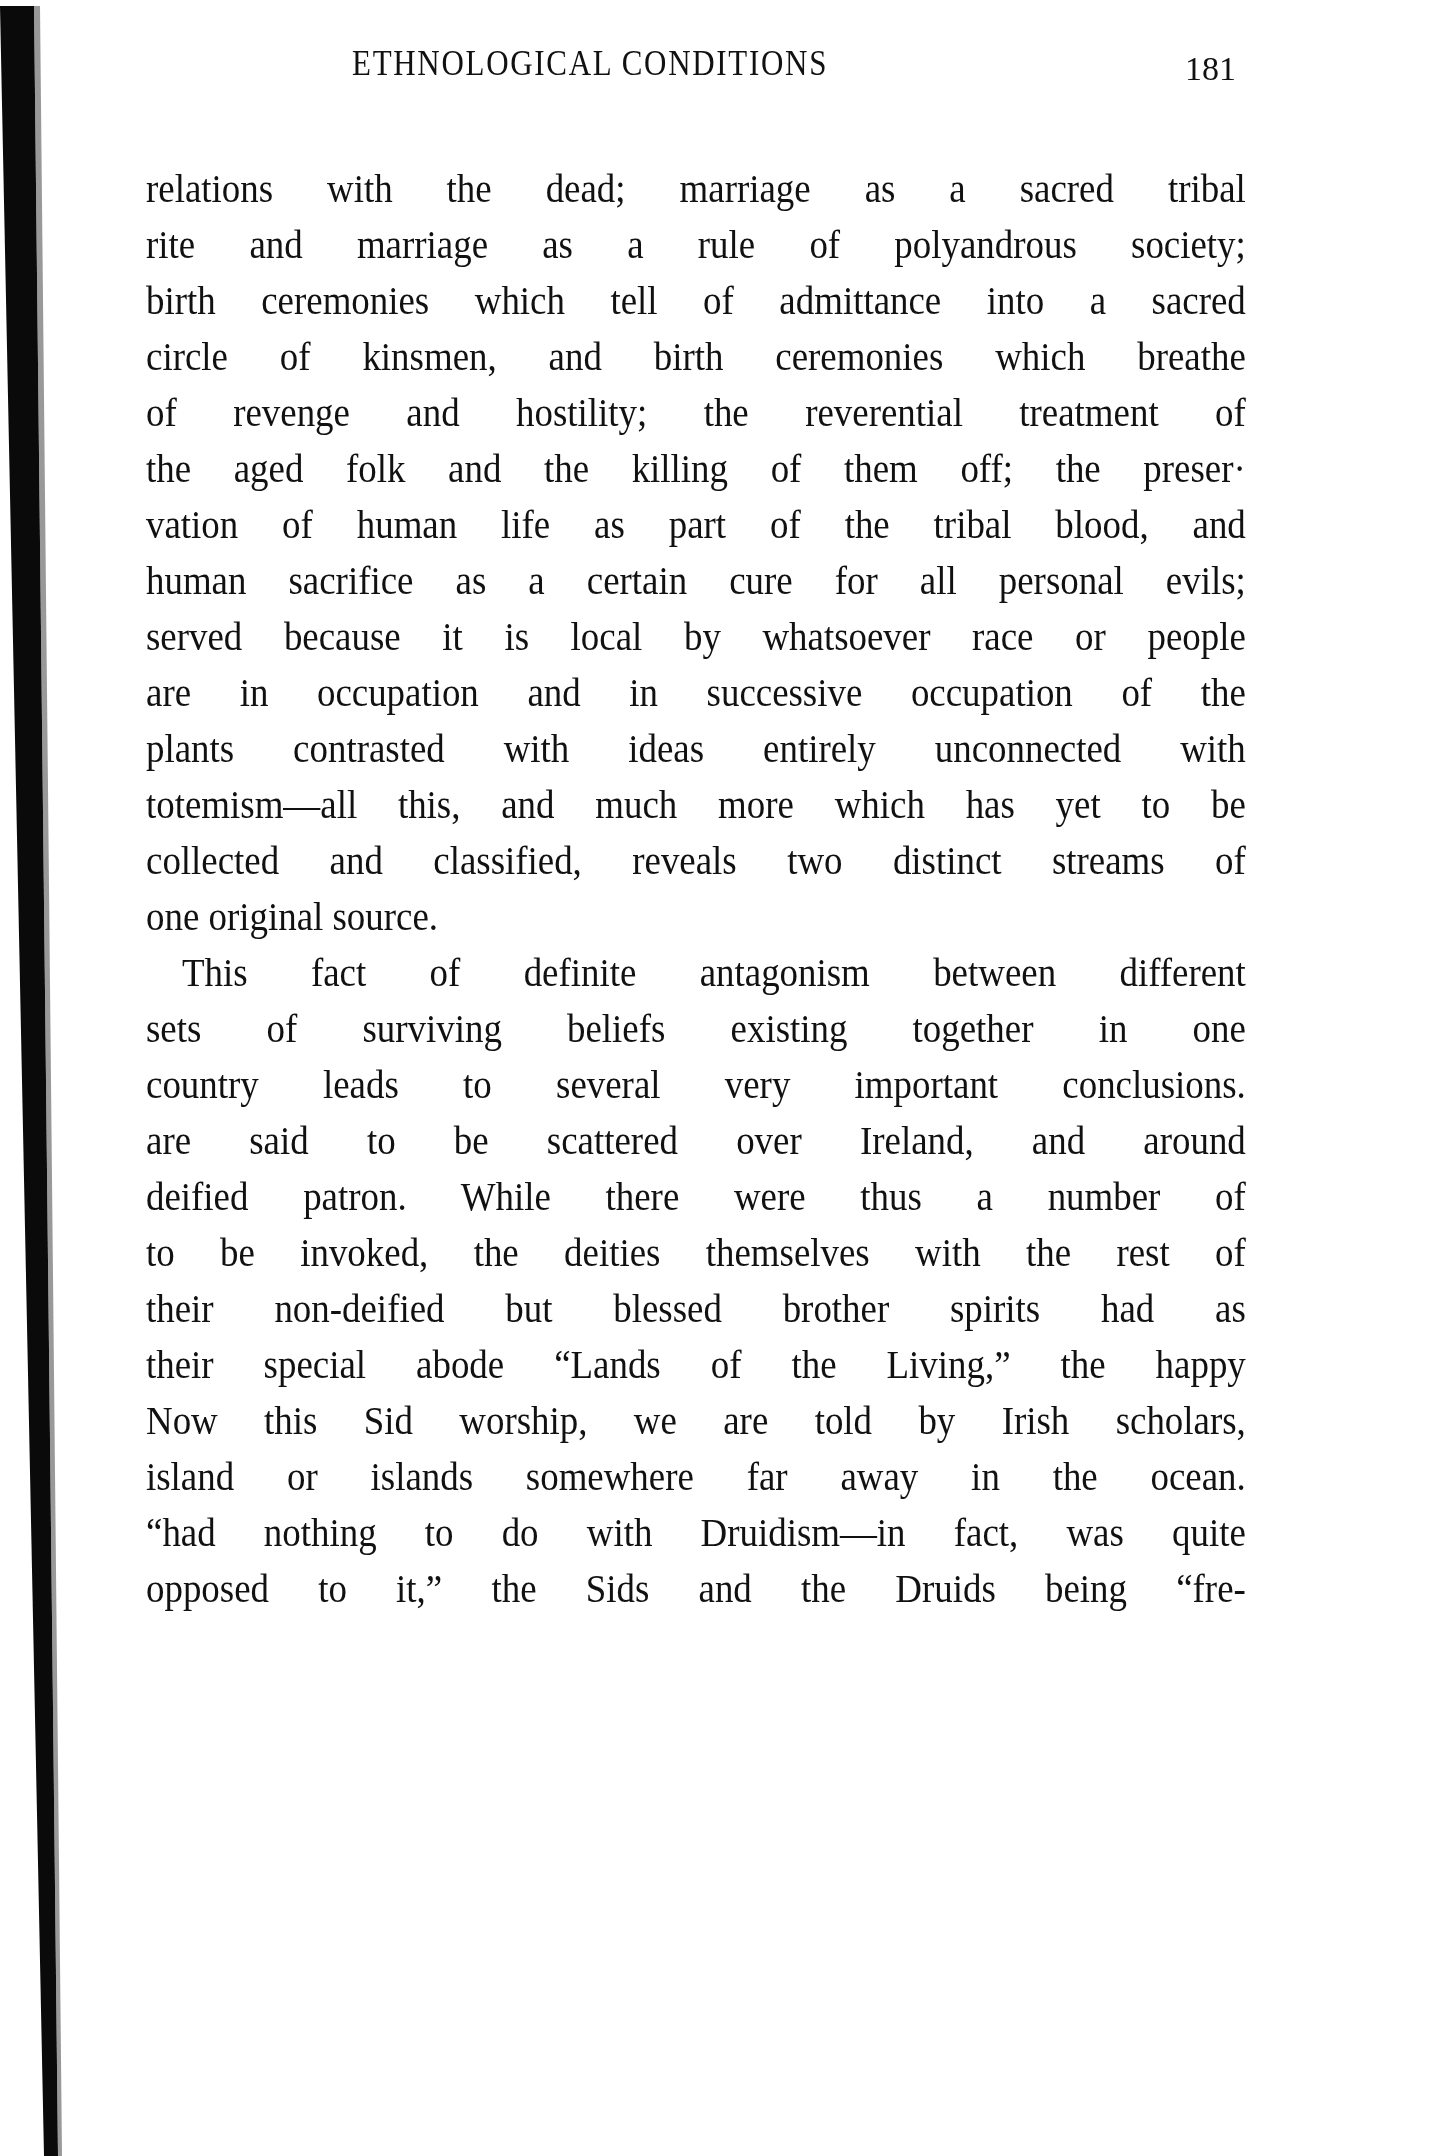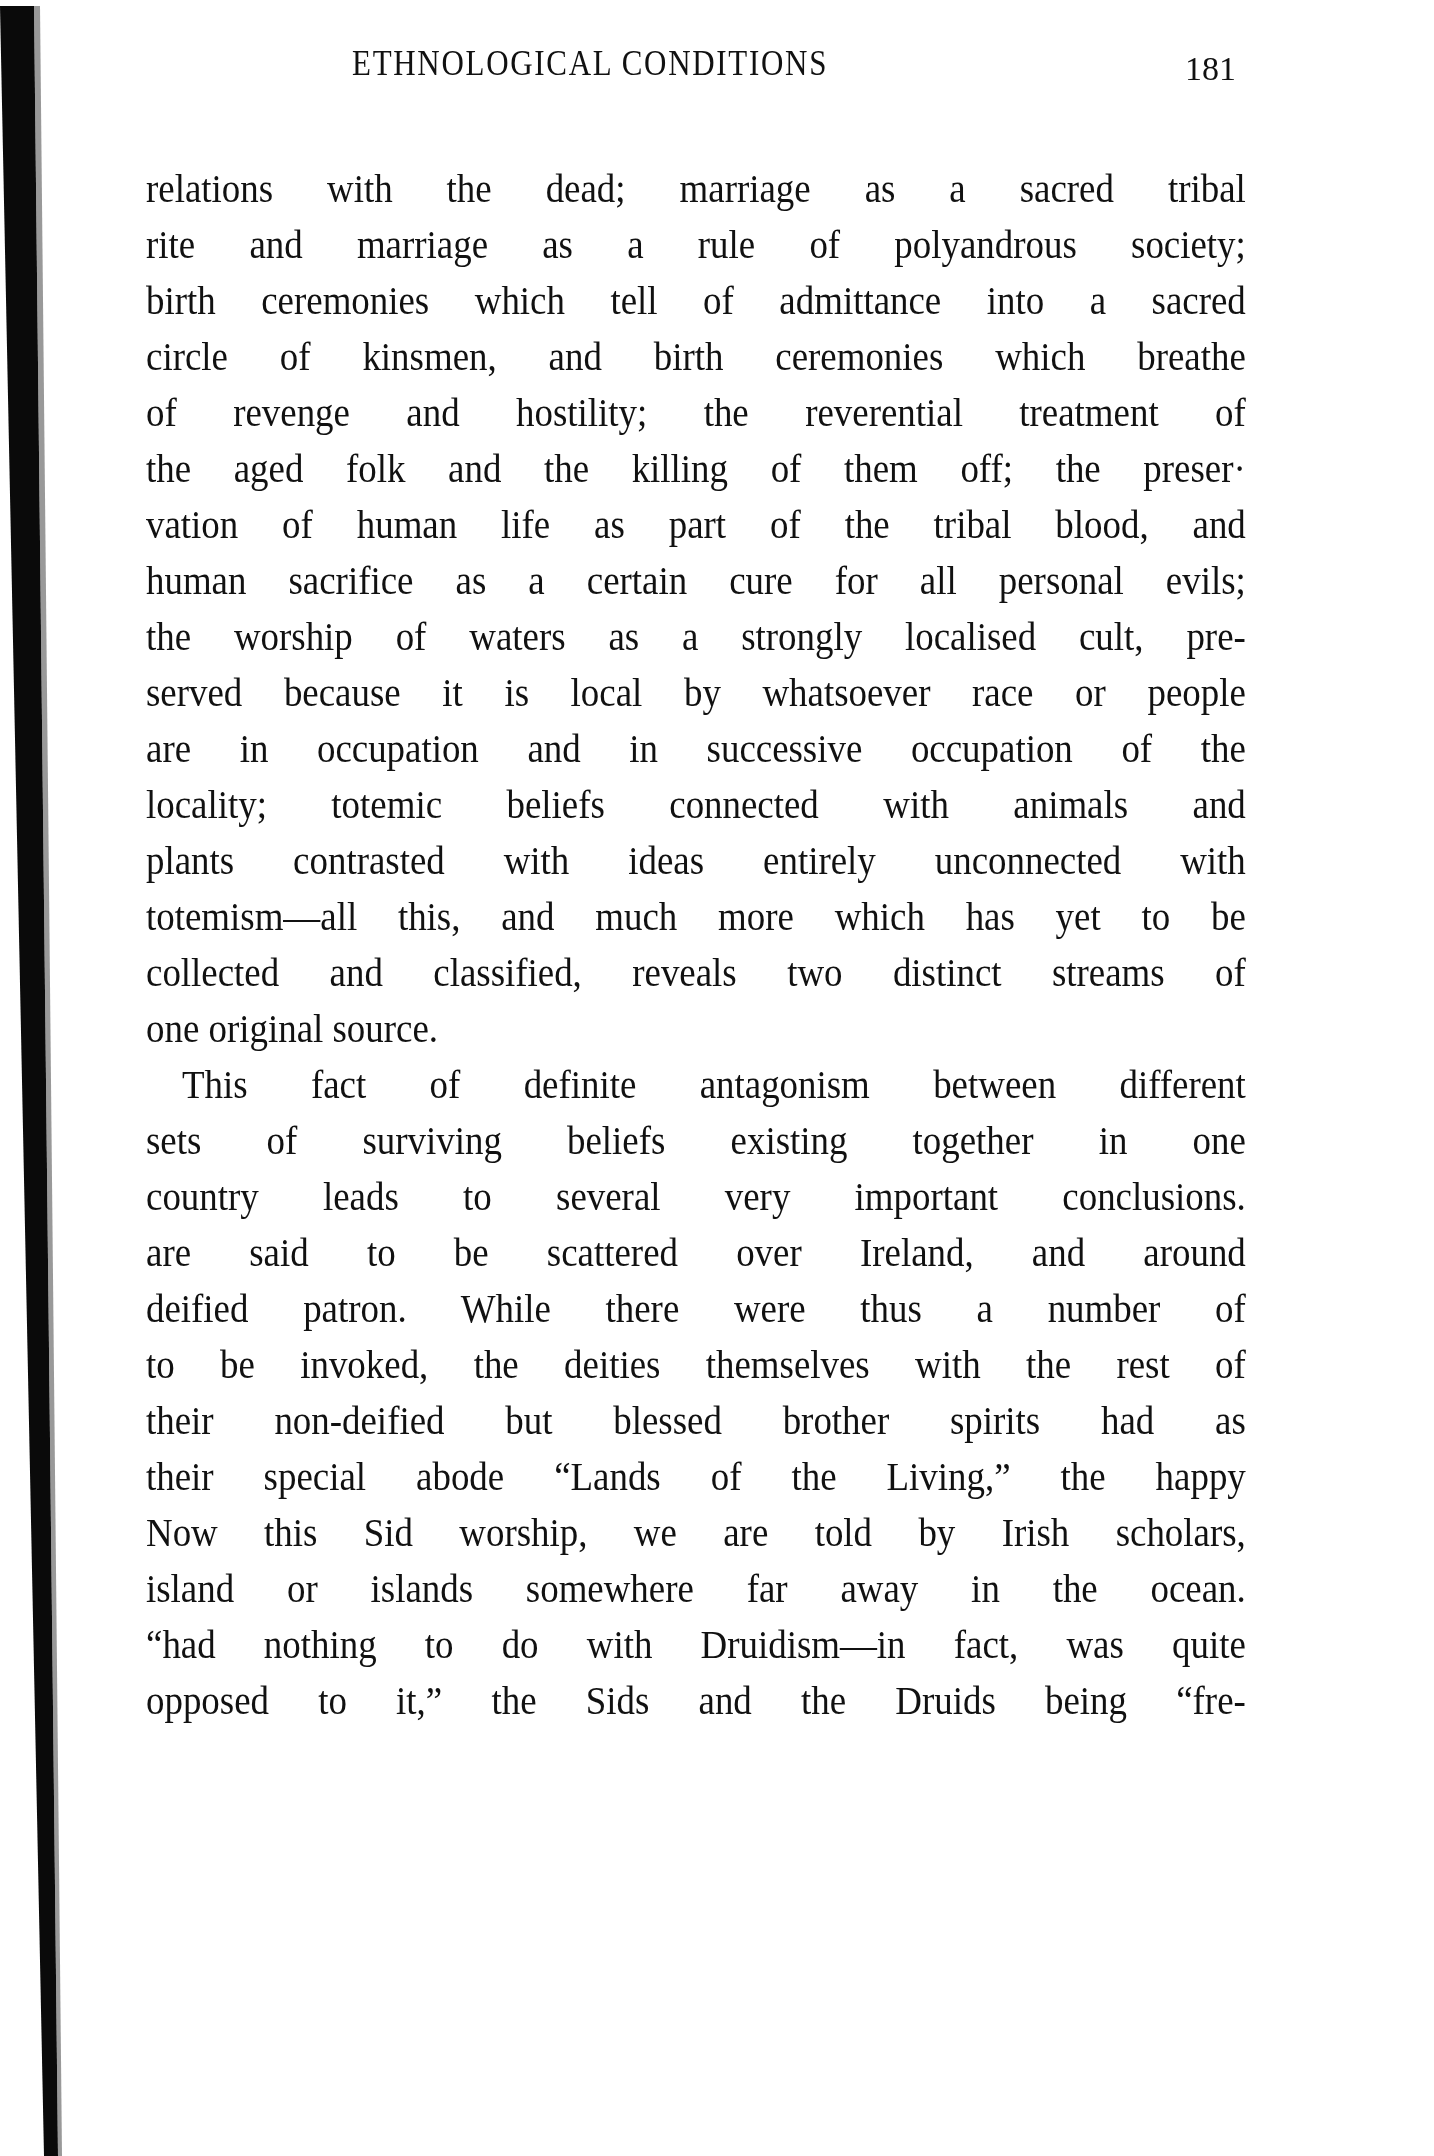--- a/index.html
+++ b/index.html
@@ -101,24 +101,22 @@
 <div class="text-block">
   <div class="paragraph">
     <div class="line"><span class="inner">relations with the dead; marriage as a sacred tribal</span></div>
     <div class="line"><span class="inner">rite and marriage as a rule of polyandrous society;</span></div>
     <div class="line"><span class="inner">birth ceremonies which tell of admittance into a sacred</span></div>
     <div class="line"><span class="inner">circle of kinsmen, and birth ceremonies which breathe</span></div>
     <div class="line"><span class="inner">of revenge and hostility; the reverential treatment of</span></div>
     <div class="line"><span class="inner">the aged folk and the killing of them off; the preser·</span></div>
     <div class="line"><span class="inner">vation of human life as part of the tribal blood, and</span></div>
     <div class="line"><span class="inner">human sacrifice as a certain cure for all personal evils;</span></div>
-    <div class="line"><span class="inner">the worship of waters as a strongly localised cult, pre-</span></div>
     <div class="line"><span class="inner">served because it is local by whatsoever race or people</span></div>
     <div class="line"><span class="inner">are in occupation and in successive occupation of the</span></div>
-    <div class="line"><span class="inner">locality; totemic beliefs connected with animals and</span></div>
     <div class="line"><span class="inner">plants contrasted with ideas entirely unconnected with</span></div>
     <div class="line"><span class="inner">totemism—all this, and much more which has yet to be</span></div>
     <div class="line"><span class="inner">collected and classified, reveals two distinct streams of</span></div>
     <div class="line last"><span class="inner">one original source.</span></div>
   </div>
   <div class="paragraph">
     <div class="line indent"><span class="inner">This fact of definite antagonism between different</span></div>
     <div class="line"><span class="inner">sets of surviving beliefs existing together in one</span></div>
     <div class="line"><span class="inner">country leads to several very important conclusions.</span></div>
     <div class="line"><span class="inner">are said to be scattered over Ireland, and around</span></div>

